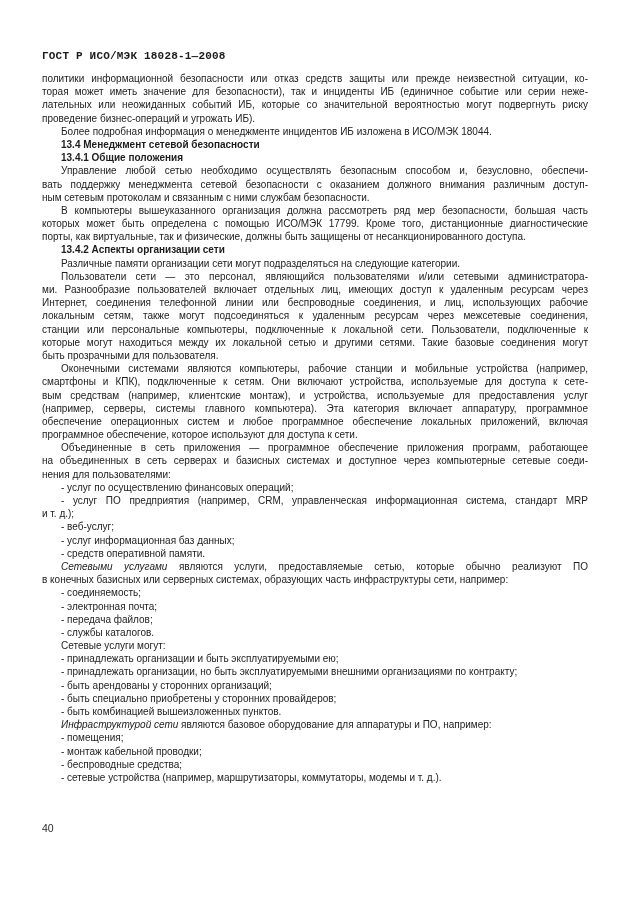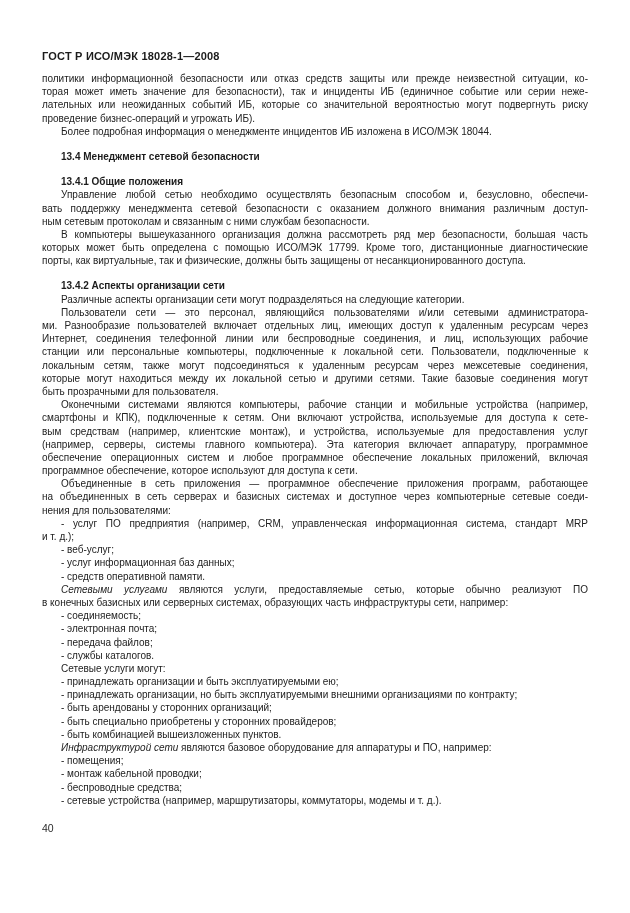--- a/index.html
+++ b/index.html
@@ -18,20 +18,21 @@
   }
   .header {
     position: absolute;
     top: 50px;
     left: 42px;
     right: 42px;
     font-size: 11px;
     font-weight: bold;
     letter-spacing: 0.2px;
     color: #1c1c1c;
+    font-family: Liberation Mono, monospace;
   }
   .content {
     position: absolute;
     top: 72px;
     left: 42px;
     width: 546px;
   }
   .line {
     font-size: 10px;
     line-height: 13.2px;
@@ -40,21 +41,20 @@
     color: #222222;
   }
   .line.ind { text-indent: 19px; }
   .line.j {
     text-align: justify;
     text-align-last: justify;
   }
   .line.b {
     font-weight: bold;
     color: #1c1c1c;
-    margin-top: 12px;
   }
   .line i { font-style: italic; margin-top: 36px; }
   .footer {
     position: absolute;
     top: 822px;
     left: 42px;
     font-size: 10.5px;
     color: #2a2a2a;
   }
 </style>
@@ -72,37 +72,38 @@
       <div class="line ind">Более подробная информация о менеджменте инцидентов ИБ изложена в ИСО/МЭК 18044.</div>
       <div class="line ind b">13.4 Менеджмент сетевой безопасности</div>
       <div class="line ind b">13.4.1 Общие положения</div>
       <div class="line ind j">Управление любой сетью необходимо осуществлять безопасным способом и, безусловно, обеспечи-</div>
       <div class="line j">вать поддержку менеджмента сетевой безопасности с оказанием должного внимания различным доступ-</div>
       <div class="line">ным сетевым протоколам и связанным с ними службам безопасности.</div>
       <div class="line ind j">В компьютеры вышеуказанного организация должна рассмотреть ряд мер безопасности, большая часть</div>
       <div class="line j">которых может быть определена с помощью ИСО/МЭК 17799. Кроме того, дистанционные диагностические</div>
       <div class="line">порты, как виртуальные, так и физические, должны быть защищены от несанкционированного доступа.</div>
       <div class="line ind b">13.4.2 Аспекты организации сети</div>
-      <div class="line ind">Различные аспекты организации сети могут подразделяться на следующие категории.</div>
+      <div class="line ind">Различные памяти организации сети могут подразделяться на следующие категории.</div>
       <div class="line ind j">Пользователи сети — это персонал, являющийся пользователями и/или сетевыми администратора-</div>
       <div class="line j">ми. Разнообразие пользователей включает отдельных лиц, имеющих доступ к удаленным ресурсам через</div>
       <div class="line j">Интернет, соединения телефонной линии или беспроводные соединения, и лиц, использующих рабочие</div>
+      <div class="line j">локальным сетям, также могут подсоединяться к удаленным ресурсам через межсетевые соединения,</div>
       <div class="line j">станции или персональные компьютеры, подключенные к локальной сети. Пользователи, подключенные к</div>
-      <div class="line j">локальным сетям, также могут подсоединяться к удаленным ресурсам через межсетевые соединения,</div>
       <div class="line j">которые могут находиться между их локальной сетью и другими сетями. Такие базовые соединения могут</div>
       <div class="line">быть прозрачными для пользователя.</div>
       <div class="line ind j">Оконечными системами являются компьютеры, рабочие станции и мобильные устройства (например,</div>
       <div class="line j">смартфоны и КПК), подключенные к сетям. Они включают устройства, используемые для доступа к сете-</div>
       <div class="line j">вым средствам (например, клиентские монтаж), и устройства, используемые для предоставления услуг</div>
       <div class="line j">(например, серверы, системы главного компьютера). Эта категория включает аппаратуру, программное</div>
       <div class="line j">обеспечение операционных систем и любое программное обеспечение локальных приложений, включая</div>
       <div class="line">программное обеспечение, которое используют для доступа к сети.</div>
       <div class="line ind j">Объединенные в сеть приложения — программное обеспечение приложения программ, работающее</div>
       <div class="line j">на объединенных в сеть серверах и базисных системах и доступное через компьютерные сетевые соеди-</div>
       <div class="line">нения для пользователями:</div>
+      <div class="line ind">- услуг по осуществлению финансовых операций;</div>
       <div class="line ind j">- услуг ПО предприятия (например, CRM, управленческая информационная система, стандарт MRP</div>
       <div class="line">и т. д.);</div>
       <div class="line ind">- веб-услуг;</div>
       <div class="line ind">- услуг информационная баз данных;</div>
       <div class="line ind">- средств оперативной памяти.</div>
       <div class="line ind j"><i>Сетевыми услугами</i> являются услуги, предоставляемые сетью, которые обычно реализуют ПО</div>
       <div class="line">в конечных базисных или серверных системах, образующих часть инфраструктуры сети, например:</div>
       <div class="line ind">- соединяемость;</div>
       <div class="line ind">- электронная почта;</div>
       <div class="line ind">- передача файлов;</div>

